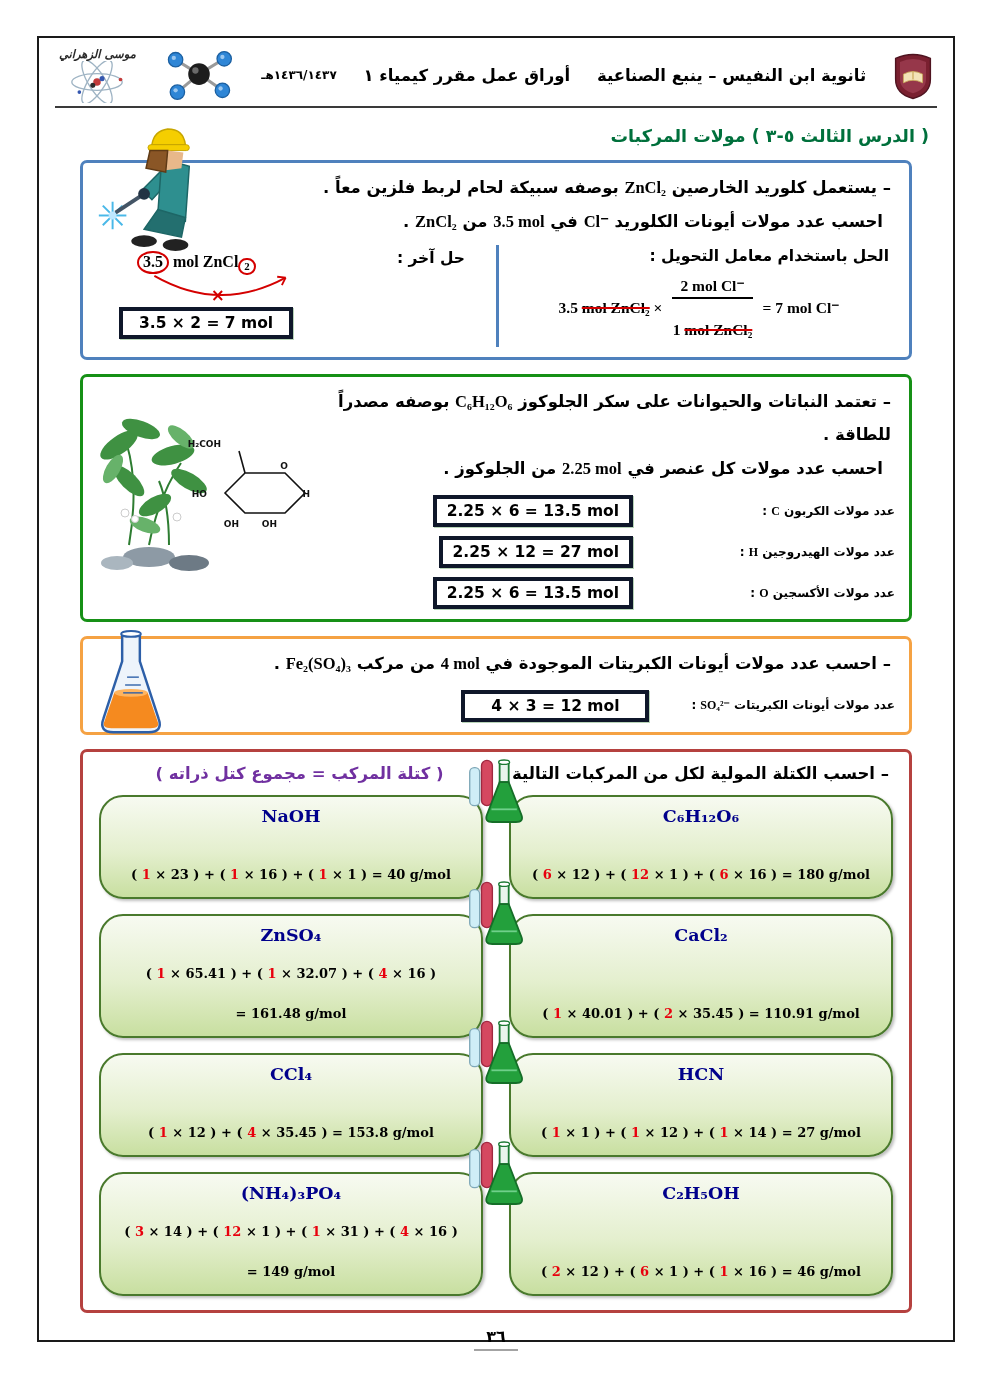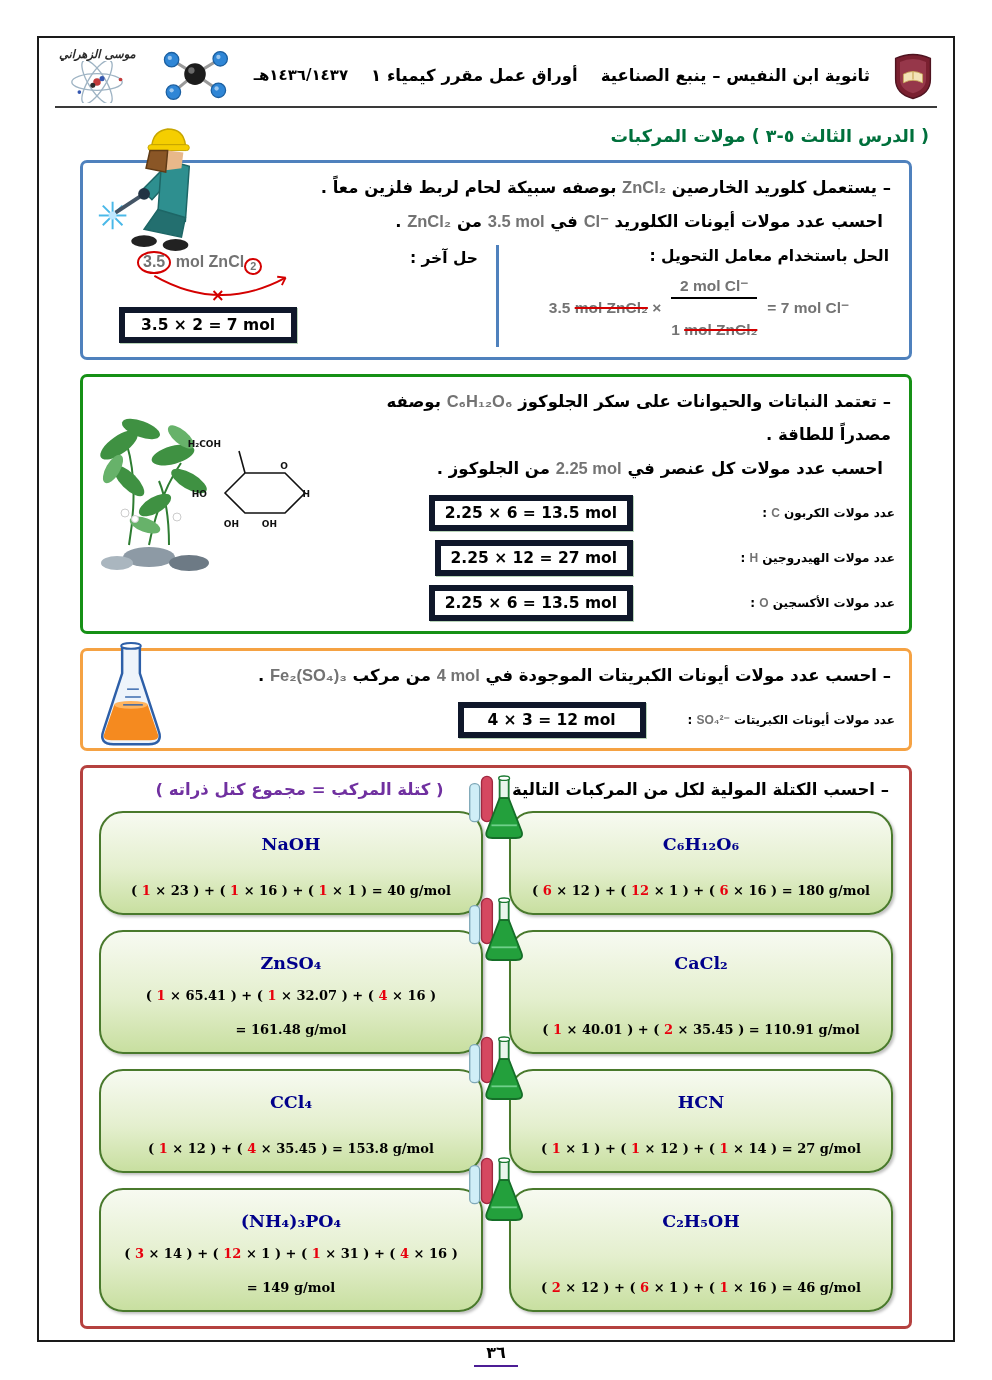--- a/index.html
+++ b/index.html
@@ -6,54 +6,54 @@
   html,body { width:992px; height:1380px; background:#fff; }
   body { position:relative; font-family:"DejaVu Sans","Liberation Sans",sans-serif; color:#000; overflow:hidden; }
 
   .frame { position:absolute; left:37px; top:36px; width:918px; height:1306px;
            border:2px solid #1a1a1a; padding:6px 16px 0; }
 
   
   .hdr { display:flex; align-items:center; justify-content:space-between;
          height:64px; padding:0 4px; border-bottom:2px solid #3a3a3a; }
   .hdr-text { font-weight:bold; font-size:16.5px; white-space:nowrap; }
-  .year { font-size:15px; }
+  .year { font-size:12px; }
   .author-block { display:flex; flex-direction:column; align-items:center; }
   .author { font-size:11.5px; font-weight:bold; color:#2a2a2a;font-style:italic; }
 
   .lesson-title { text-align:right; font-size:17.5px; font-weight:bold;
                   color:#00703c; margin:18px 8px 0; }
 
   
   .box { position:relative; width:832px; margin:14px auto 0; border-radius:7px; background:#fff; }
   .box1 { border:3px solid #4f81bd; min-height:193px; padding:8px 14px 10px; }
   .box2 { border:3px solid #169016; min-height:214px; padding:8px 14px 10px 250px; }
   .box3 { border:3px solid #f5a243; min-height:95px;  padding:8px 14px 10px 120px; }
   .box4 { border:3px solid #b5413f; min-height:560px; padding:8px 12px 14px; }
 
   .line { font-size:16.5px; font-weight:bold; line-height:2.05; padding-right:4px; }
   .indent { padding-right:12px; }
 
   
   .sol-row { display:flex; margin-top:6px; min-height:102px; }
-  .sol-right { flex:0 0 50%; border-left:3px solid #4f81bd; padding:2px 6px 0 10px; }
+  .sol-right { flex:0 0 50%; border-left:3px solid #4f81bd; padding:2px 6px 0 10px;margin-left:13px; }
   .sol-left  { flex:1; position:relative; direction:ltr; padding:2px 8px 0 14px;
                display:flex; flex-direction:column; align-items:flex-start; }
   .sol-label { font-size:15.5px; font-weight:bold; }
   .sol-left .sol-label { position:absolute; right:18px; top:4px; direction:rtl; }
 
   .eq { display:flex; align-items:center; justify-content:center; gap:10px;
         margin-top:12px; font-size:15.5px; font-weight:bold; direction:ltr; }
   .frac { display:inline-flex; flex-direction:column; text-align:center;gap:20px; }
   .frac .num { border-bottom:2.2px solid #000; padding:0 8px 2px; }
   .frac .den { padding-top:2px; }
 
   .alt-expr { font-size:16px; font-weight:bold; margin:4px 0 0 26px; }
   .curve-arrow { margin:-3px 0 3px 34px; }
-  .result-box { display:inline-block; border:6px solid #0f172a; background:#fff;
+  .result-box { display:inline-block; border:4px solid #0f172a; background:#fff;
                 padding:3px 16px; font-size:15.5px; font-weight:bold; direction:ltr;
                 box-shadow:1px 1px 0 rgba(0,100,0,.28); white-space:nowrap; }
   .sol-left .result-box { margin-left:8px; }
 
   
   .vrow { display:flex; align-items:center; margin-top:9px; gap:34px; }
   .vlabel { font-size:12px; font-weight:bold; width:228px; white-space:nowrap; }
   .box3 .vlabel { width:auto; }
   .box3 .vrow { gap:42px; }
   .result-box.small { min-width:188px; text-align:center; padding:3px 10px; }
@@ -61,40 +61,40 @@
   
   .b4-head { display:flex; gap:56px; padding:4px 8px 0; font-size:16.5px; font-weight:bold; }
   .cards { direction:ltr; display:grid; grid-template-columns:1fr 1fr;
            column-gap:26px; row-gap:15px; margin-top:12px; padding:0 4px; }
   .card { position:relative; z-index:1; border:2.2px solid #49792c; border-radius:24px;
           background:linear-gradient(180deg,#f7faf1 0%,#e4efce 55%,#c8dfa0 100%);
           min-height:104px; padding:9px 10px 11px; display:flex; flex-direction:column;
           justify-content:space-between; box-shadow:2px 2px 3px rgba(0,0,0,.25); }
   .card.tall { min-height:124px; }
   .card-title { text-align:center; font-size:17.5px; font-weight:bold; color:#00008b;
-                font-family:"DejaVu Serif","Liberation Serif",serif; direction:ltr;margin-top:12px; }
+                font-family:"DejaVu Serif","Liberation Serif",serif; direction:ltr; }
   .card-eq { text-align:center; font-size:13px; font-weight:bold; direction:ltr;
              line-height:1.65; font-family:"DejaVu Serif","Liberation Serif",serif; }
 
   .cluster { position:absolute; left:50%; transform:translateX(-50%); z-index:2;
              width:58px; height:74px; }
   .cluster.c1{top:4px;} .cluster.c2{top:126px;} .cluster.c3{top:265px;} .cluster.c4{top:386px;}
 
   
   .footer { text-align:center; margin-top:14px; }
   .pageno { display:inline-block; font-size:16px; font-weight:bold;
-            border-bottom:2px solid #4c1d95; padding:0 12px 3px; }
+            border-bottom:2px solid #a3a3a3; padding:0 12px 3px; }
 
   
   .welder { position:absolute; left:6px; top:-52px; width:118px; height:148px; z-index:2; }
   .plant  { position:absolute; left:6px; top:8px; width:238px; height:198px; }
   .flask3 { position:absolute; left:0; top:-11px; width:96px; height:114px; }
 
   
-  .seg-formula { color:#737373; font-family:Liberation Sans, sans-serif;
+  .seg-formula { color:#000000; font-family:Liberation Serif, serif;
                  direction:ltr; unicode-bidi:isolate; }
   .seg-strike  { text-decoration:line-through; text-decoration-color:#d40000;
                  text-decoration-thickness:2.4px; }
   .seg-red    { color:#e8000d; }
   .seg-purple { color:#7030a0; }
   .seg-circle { display:inline-block; border:2.2px solid #d40000; border-radius:50%;
                 padding:0 4px 1px; line-height:1.15; }
   .seg-sub    { font-size:.68em; vertical-align:-.3em; }
 </style>
 </head>

